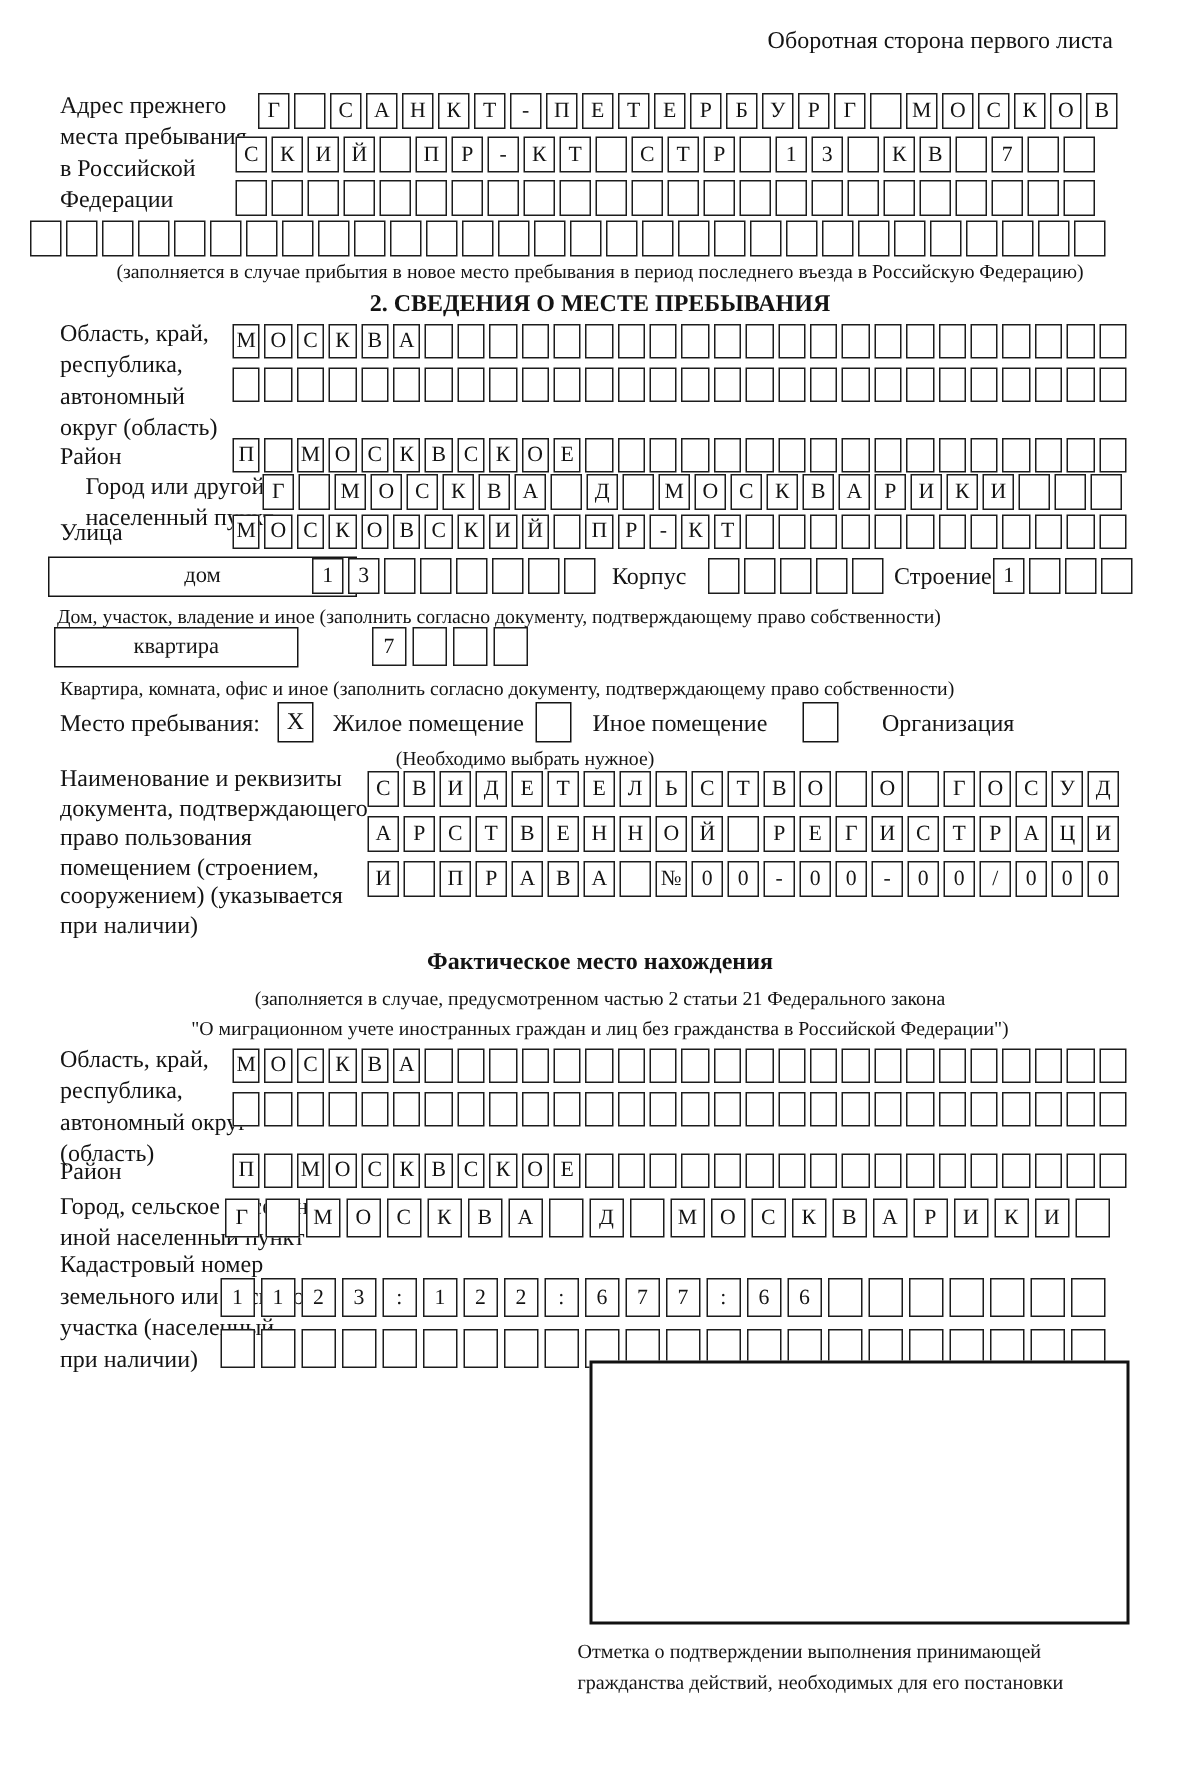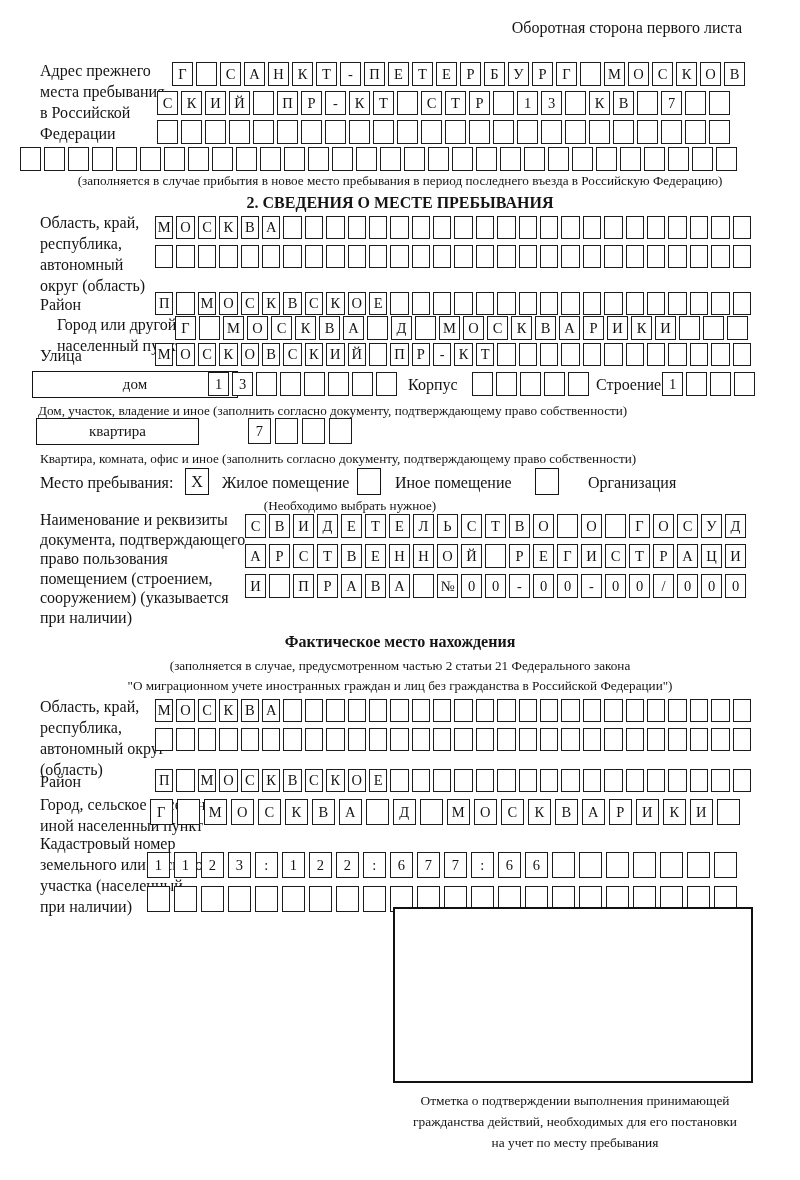--- a/index.html
+++ b/index.html
@@ -625,17 +625,16 @@
     <span class="cell"></span>
     <span class="cell"></span>
     <span class="cell"></span>
     <span class="cell"></span>
     <span class="cell"></span>
     <span class="cell"></span>
     <span class="cell"></span>
   </div>
 
 <div class="stampbox" style="left:393px;top:907px;width:360px;height:176px;"></div>
-<div class="abs cap" style="left:385px;top:1090px;width:380px;text-align:center;line-height:21px;font-size:13.4px;">
+<div class="abs cap" style="left:385px;top:1090px;width:380px;line-height:21px;font-size:13.4px;">
     <div>Отметка о подтверждении выполнения принимающей</div>
     <div>гражданства действий, необходимых для его постановки</div>
-    <div>на учет по месту пребывания</div>
   </div>
 
 </body></html>

